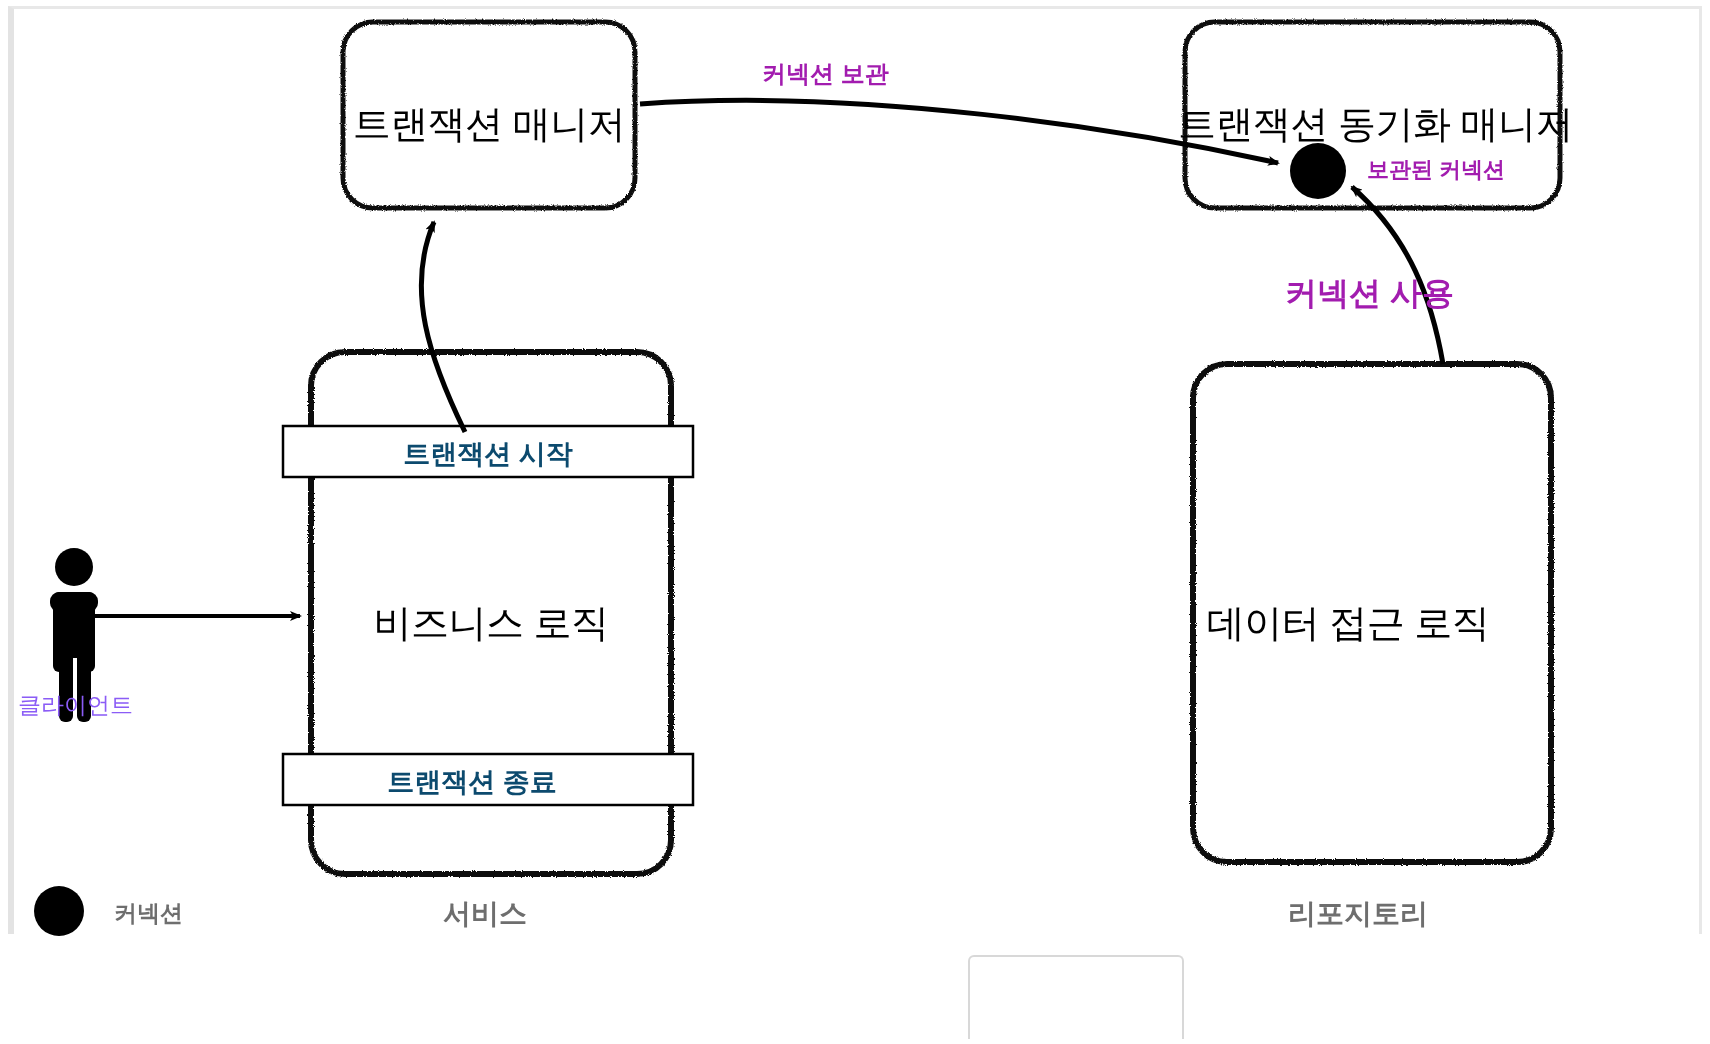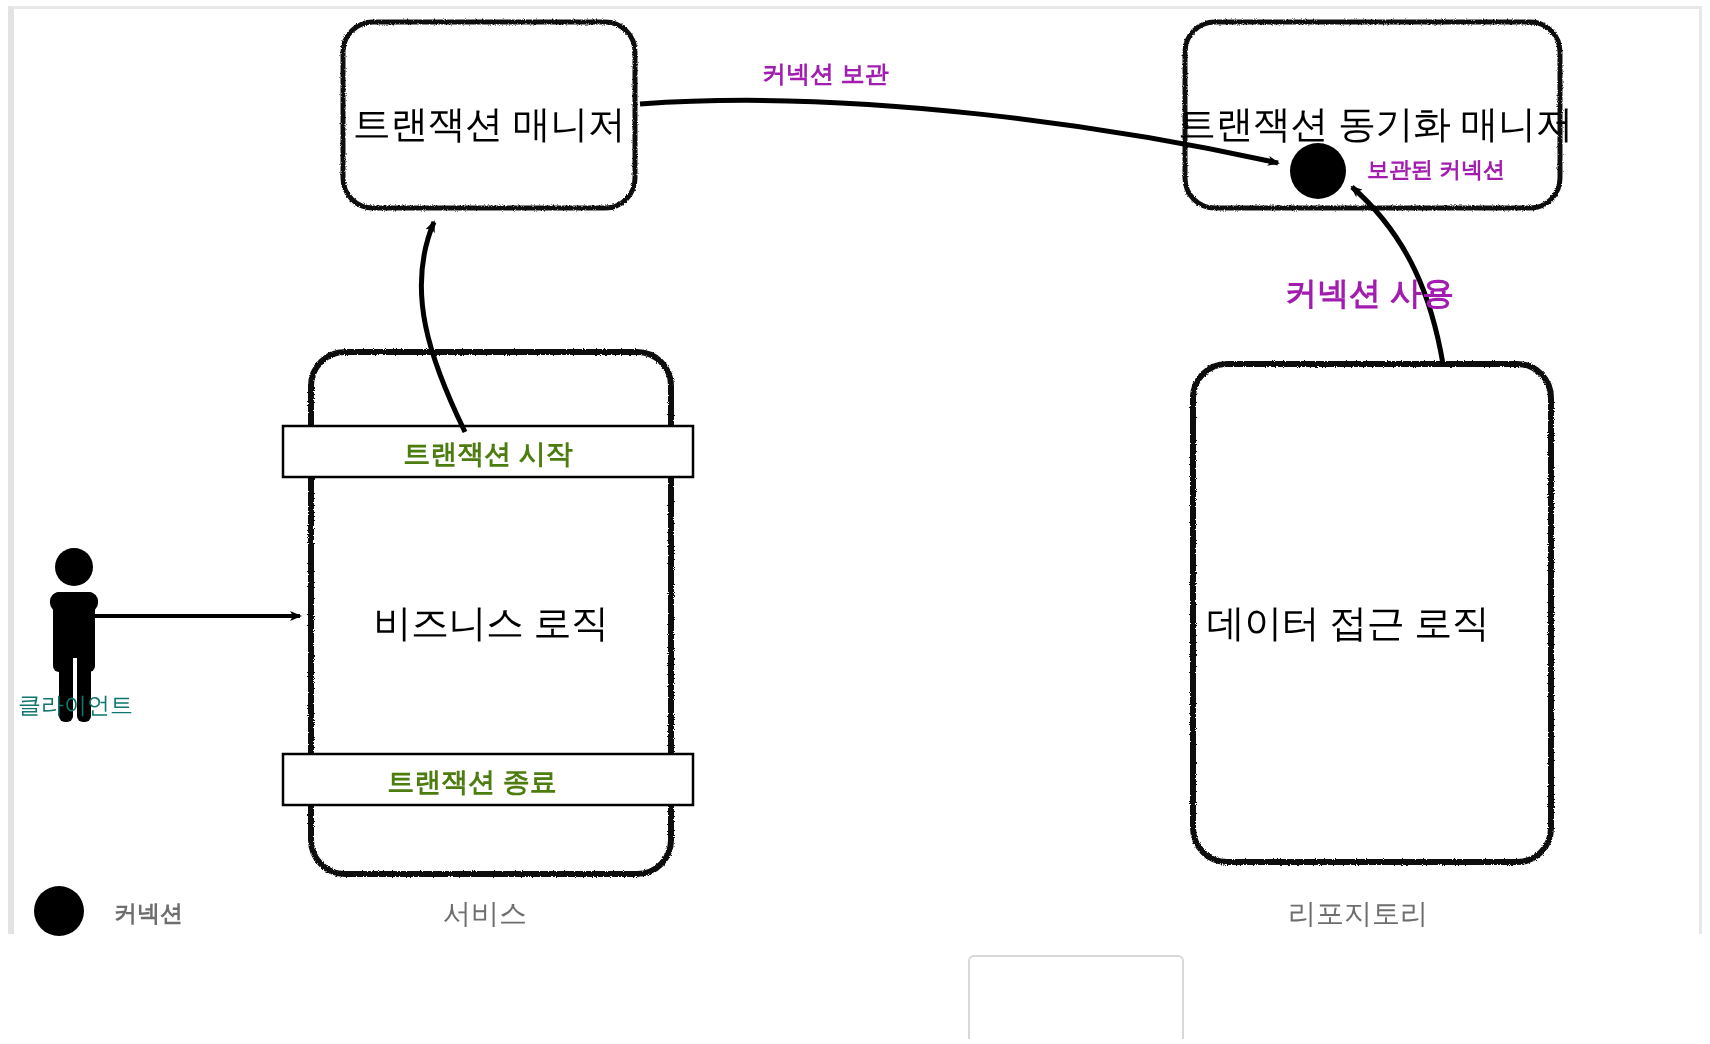--- a/index.html
+++ b/index.html
@@ -42,40 +42,40 @@
     text-align: center;
     color: #000000;
     font-size: 38px;
     font-weight: 400;
     letter-spacing: -0.5px;
     white-space: nowrap;
   }
   .band-label {
     position: absolute;
     text-align: center;
-    color: #4d7c0f;
+    color: #0c4a6e;
     font-size: 27px;
     font-weight: 700;
     white-space: nowrap;
   }
   .edge-label {
     position: absolute;
     color: #a21caf;
     font-weight: 700;
     white-space: nowrap;
   }
   .caption {
     position: absolute;
     color: #6e6e6e;
-    font-weight: 400;
+    font-weight: 700;
     white-space: nowrap;
   }
   .actor-label {
     position: absolute;
-    color: #0f766e;
+    color: #8b5cf6;
     font-size: 23px;
     font-weight: 400;
     white-space: nowrap;
   }
   .legend-label {
     position: absolute;
     color: #6e6e6e;
     font-size: 23px;
     font-weight: 700;
     white-space: nowrap;

